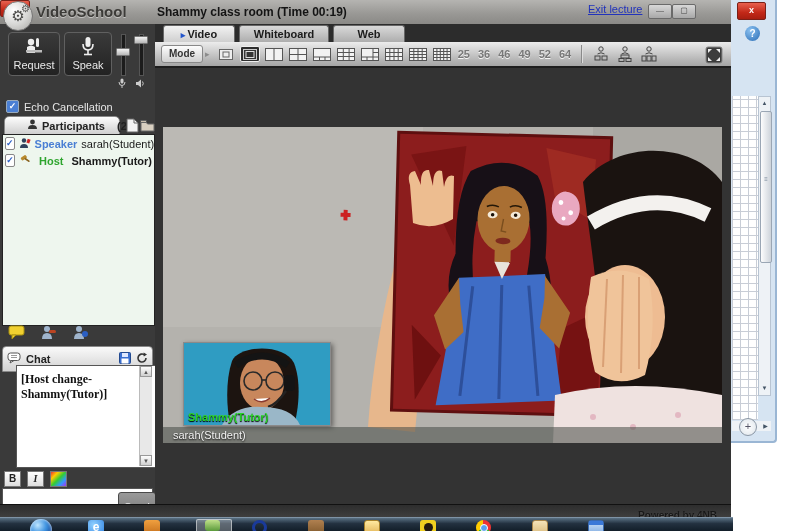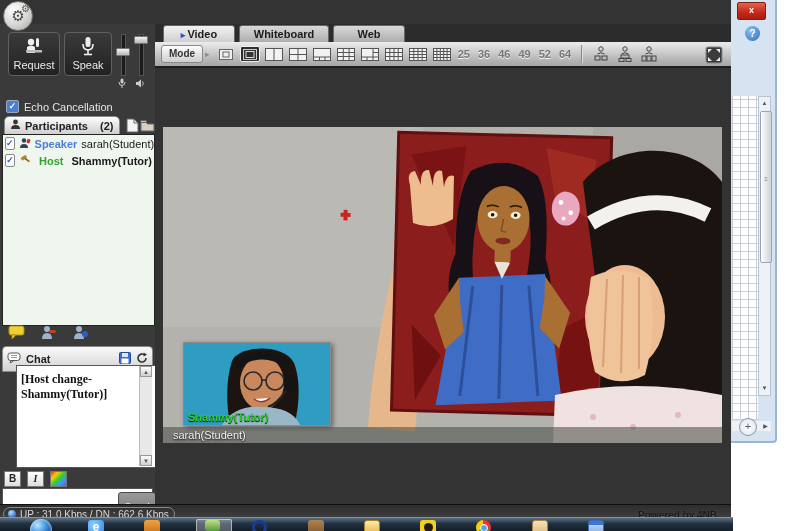--- a/index.html
+++ b/index.html
@@ -42,21 +42,21 @@
   #slider-mic .thumb{top:14px;} #slider-spk .thumb{top:2px;}
   .slicon{position:absolute;top:54px;width:12px;height:12px;color:#cfcfcf;font-size:9px;text-align:center;}
   #echo-row{position:absolute;left:6px;top:76px;display:flex;align-items:center;gap:5px;color:#e4e4e4;font-size:11px;}
   .chk{width:11px;height:11px;background:#4a7fd4;border:1px solid #9ab;border-radius:2px;
     color:#fff;font-size:9px;line-height:11px;text-align:center;font-weight:bold;}
   .chk.w{background:#fff;color:#2a5fc4;border:1px solid #888;}
 
   
   #part-hdr{position:absolute;left:4px;top:92px;width:116px;height:19px;border-radius:5px 5px 0 0;
     background:linear-gradient(#fdfdfd,#cfcfcf);border:1px solid #888;display:flex;align-items:center;gap:4px;
-    padding-left:5px;box-sizing:border-box;font-size:11px;font-weight:bold;color:#222;}
+    padding-left:22px;box-sizing:border-box;font-size:11px;font-weight:bold;color:#222;}
   #part-hdr .cnt{font-weight:bold;margin-left:8px;}
   .hdr-ic{position:absolute;top:94px;width:14px;height:15px;cursor:pointer;}
   #ic-doc{left:126px;} #ic-folder{left:142px;transform:translateX(-2px);}
   #part-list{position:absolute;left:2px;top:110px;width:151px;height:190px;background:#eef6ee;border:1px solid #222;}
   .prow{display:flex;align-items:center;gap:4px;height:15px;padding:1px 2px;font-size:11px;}
   .prow .role{width:44px;font-weight:bold;}
   .role-speaker{color:#4a7fd4;} .role-host{color:#2fa52f;text-align:center;}
   .pname{color:#1a1a1a;} .pname.b{font-weight:bold;}
 
   
@@ -151,20 +151,32 @@
   #orb{position:absolute;left:30px;top:1px;width:22px;height:22px;border-radius:50%;cursor:pointer;
     background:radial-gradient(circle at 35% 28%,#bfe6ff,#3f93e0 40%,#1b4f9e 70%,#0d2c5e);box-shadow:inset 0 0 3px #fff;}
   #t-active{position:absolute;left:196px;top:1px;width:34px;height:13px;background:rgba(255,255,255,0.28);
     border:1px solid rgba(255,255,255,0.5);border-radius:2px;}
 </style>
 </head>
 <body>
 
 <div id="app">
 
+  <div id="titlebar">
+    <div id="appname">VideoSchool</div>
+    <div id="roomtitle">Shammy class room (Time 00:19)</div>
+    <div id="exitlecture">Exit lecture</div>
+    <div class="winbtn" id="btn-min">
+        <span>—</span>
+      </div>
+    <div class="winbtn" id="btn-max">
+        <span>▢</span>
+      </div>
+    <div id="btn-close">x</div>
+  </div>
   <div id="logo">⚙<span class="gear2">⚙</span></div>
 
   <div id="sidebar">
     <div class="sbtn" id="btn-request">
       <span class="ic">
         <svg width="24" height="22" viewBox="0 0 24 22">
             <circle cx="9" cy="7" r="3.2" fill="#eee"></circle>
             <path d="M5,18 L5,12 Q9,9 13,12 L13,18 Z" fill="#eee"></path>
             <rect x="14" y="3" width="3" height="9" rx="1.5" fill="#eee"></rect>
             <rect x="4" y="15" width="16" height="2.5" fill="#bbb"></rect>
@@ -540,24 +552,20 @@
         </svg>
         <div id="pip-label">Shammy(Tutor)</div>
       </div>
 
       <div id="video-strip"></div>
       <div id="main-label">sarah(Student)</div>
     </div>
   </div>
 
   <div id="statusbar">
-    <div id="bw-box">
-      <span id="bw-dot"></span>
-      <span id="bw-text">UP : 31.0 Kbps / DN : 662.6 Kbps</span>
-    </div>
     <div id="powered">Powered by 4NB</div>
   </div>
 </div>
 
 <div id="browser">
   <div id="br-close">x</div>
   <div id="br-help">?</div>
   <div id="br-grid"></div>
   <div id="br-vsb">
     <div class="br-arr" style="left:0;top:1px;">▲</div>

